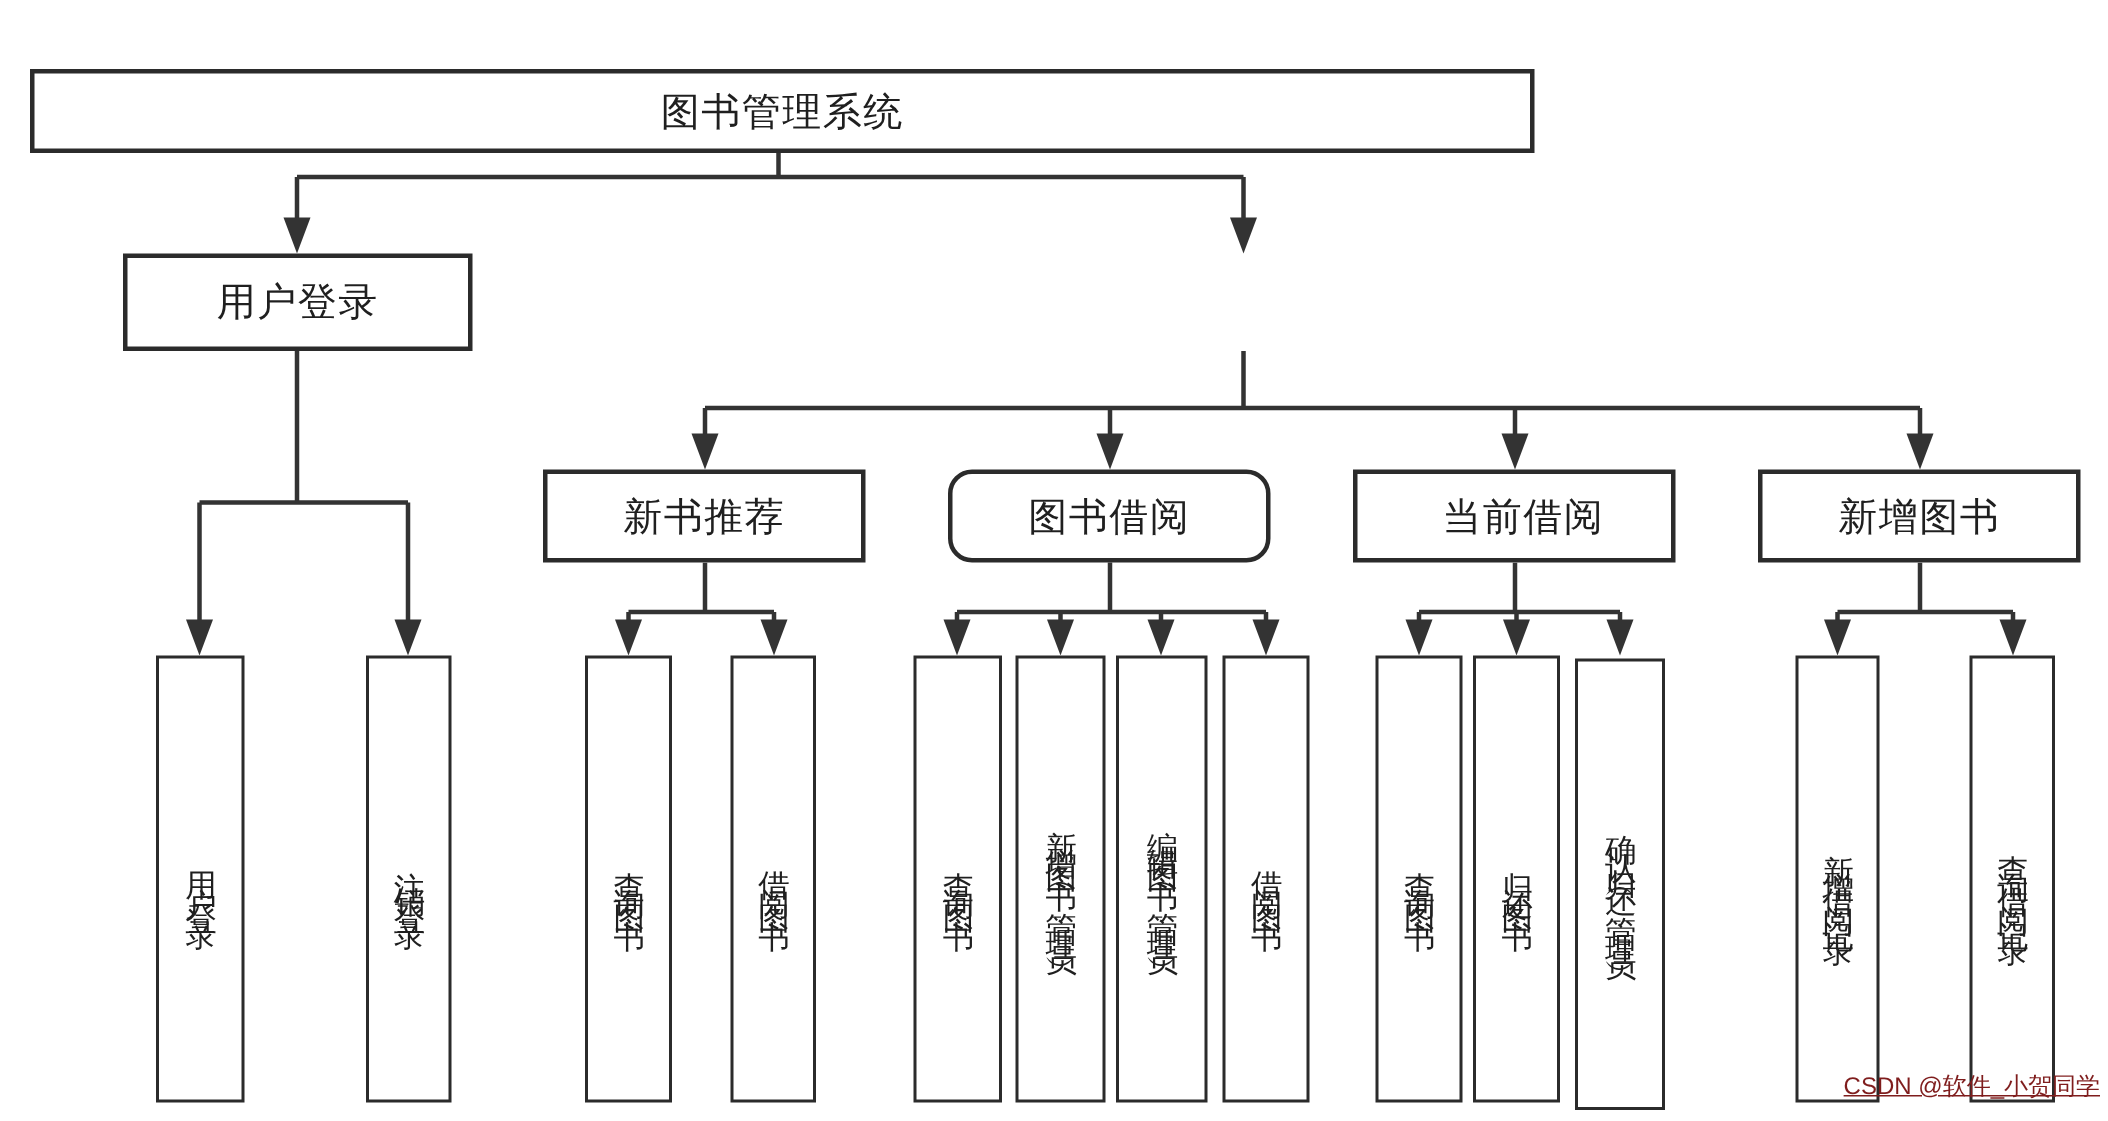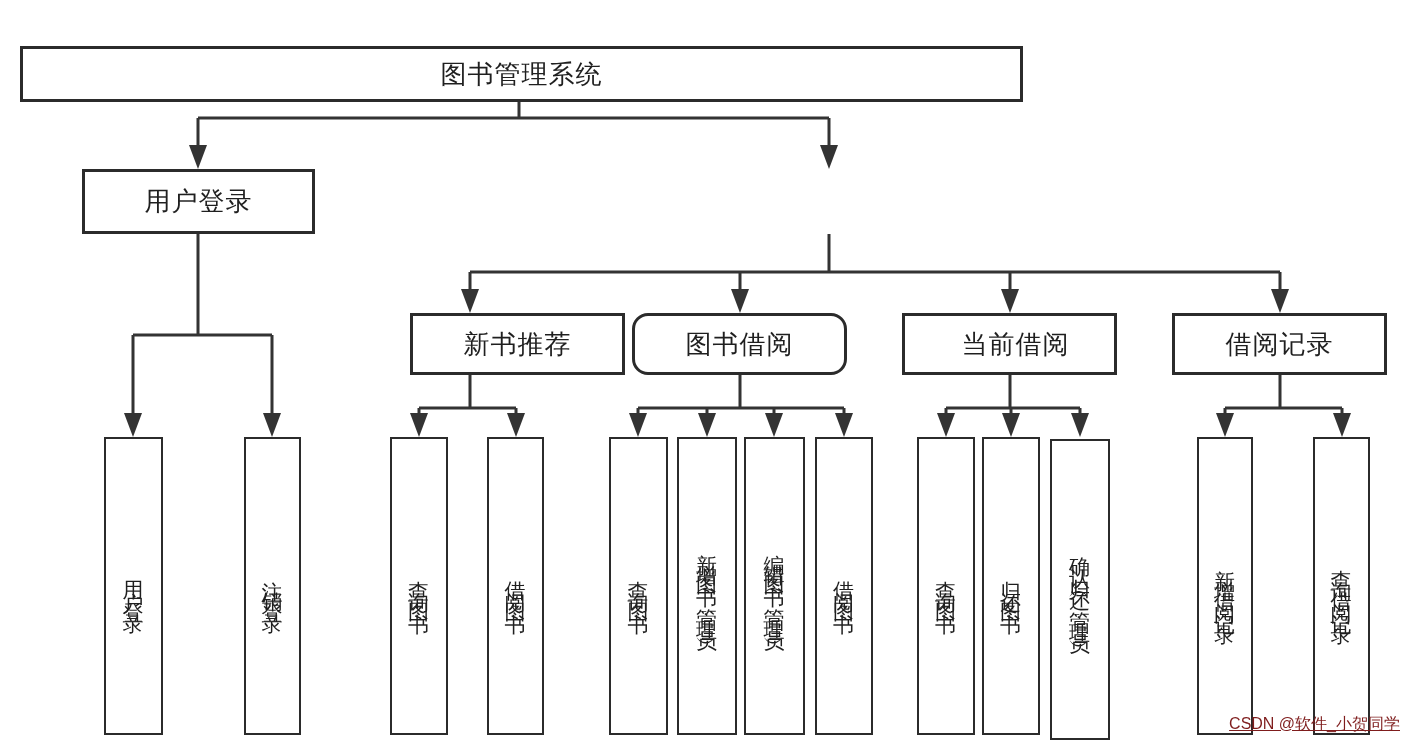--- a/index.html
+++ b/index.html
@@ -82,31 +82,31 @@
   </svg>
 
   <div class="box h" style="left:20px;top:13px;width:1003px;height:56px;margin-top:33px;">
     <span>图书管理系统</span>
   </div>
 
   <div class="box h" style="left:82px;top:169px;width:233px;height:65px;">
     <span>用户登录</span>
   </div>
 
-  <div class="box h" style="left:362px;top:313px;width:215px;height:62px;margin-left:48px;">
+  <div class="box h" style="left:362px;top:313px;width:215px;height:62px;">
     <span>新书推荐</span>
   </div>
   <div class="box h" style="left:632px;top:313px;width:215px;height:62px;border-radius:16px;">
     <span>图书借阅</span>
   </div>
   <div class="box h" style="left:902px;top:313px;width:215px;height:62px;padding-left:12px;">
     <span>当前借阅</span>
   </div>
   <div class="box h" style="left:1172px;top:313px;width:215px;height:62px;">
-    <span>借阅记录</span>
+    <span>新增图书</span>
   </div>
 
   <div class="box v" style="left:104px;top:437px;width:59px;height:298px;">
     <span class="vtext">用户登录</span>
   </div>
   <div class="box v" style="left:244px;top:437px;width:57px;height:298px;">
     <span class="vtext">注销登录</span>
   </div>
 
   <div class="box v" style="left:390px;top:437px;width:58px;height:298px;">

